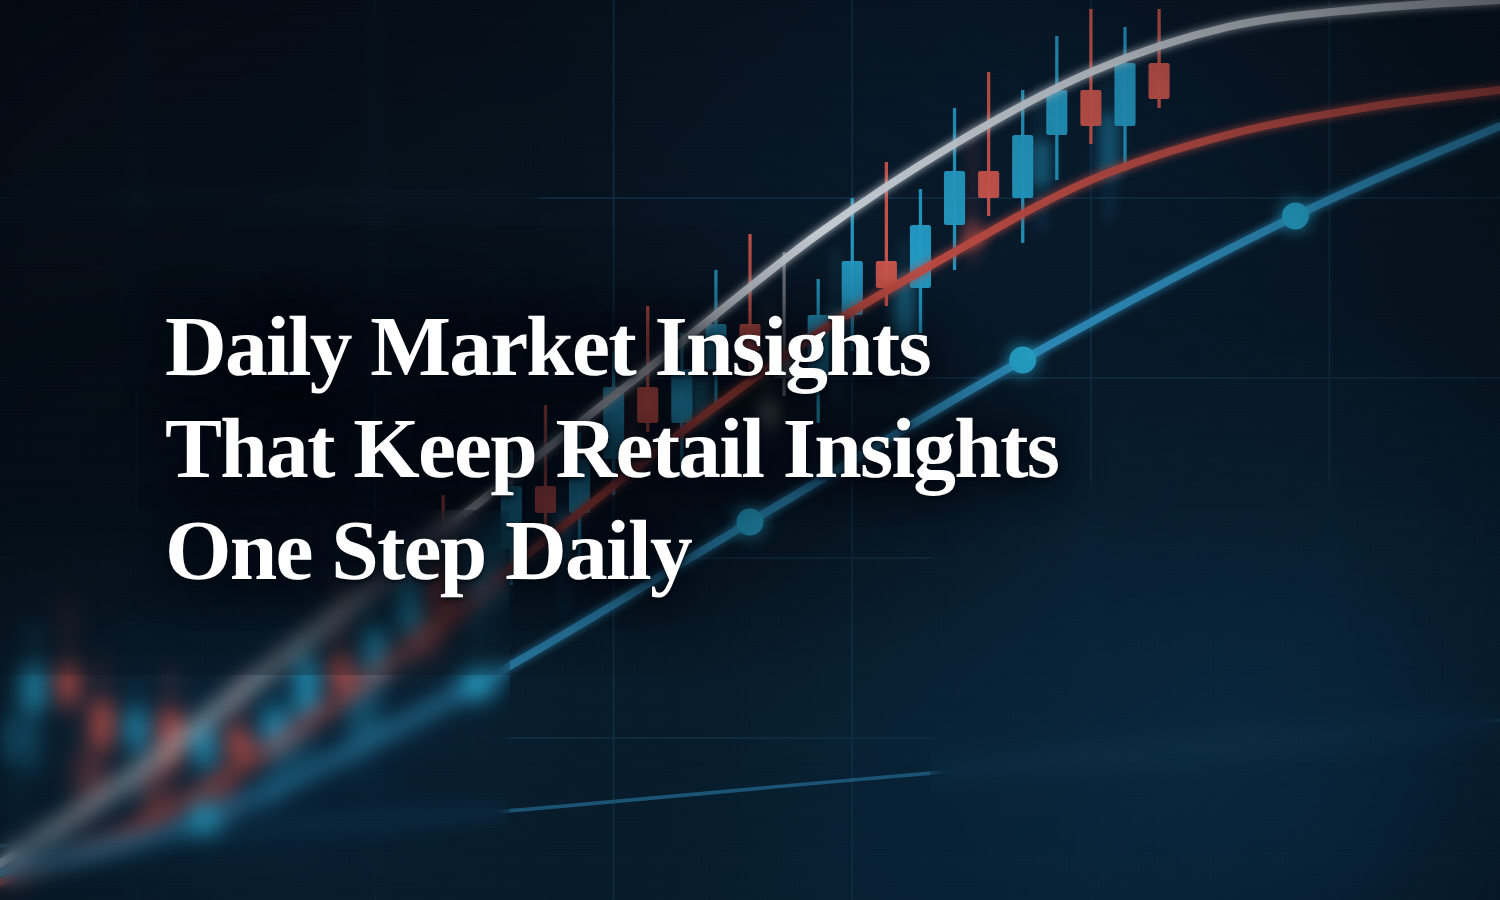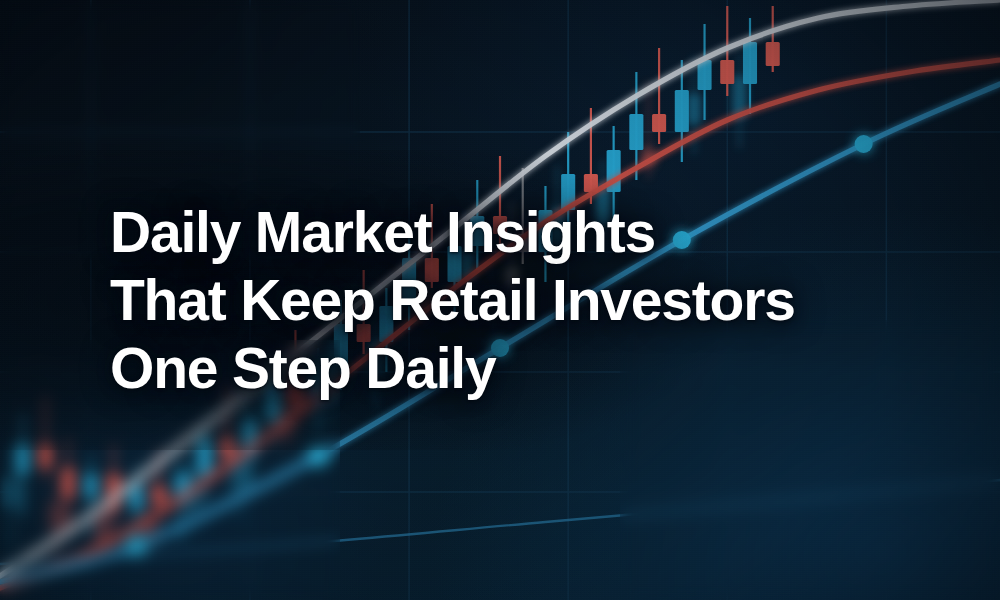--- a/index.html
+++ b/index.html
@@ -63,20 +63,21 @@
     pointer-events:none;
     background:radial-gradient(ellipse 520px 190px at 28% 50%, rgba(3,9,16,0.80) 0%, rgba(3,9,16,0.50) 55%, rgba(3,9,16,0) 100%);
   }
 
   
   #headline {
     position:absolute;
     left:110px; top:198px;
     width:840px;
     z-index:8;
+    font-family:Liberation Serif, serif;
   }
   #headline .line {
     display:block;
     color:#ffffff;
     font-size:57px;
     line-height:68px;
     font-weight:700;
     letter-spacing:-1.2px;
     white-space:nowrap;
     text-shadow:
@@ -363,18 +364,18 @@
 
   <div id="blur-top-left"></div>
   <div id="blur-bottom-left"></div>
   <div id="blur-bottom-right"></div>
 
   <div id="vignette"></div>
   <div id="text-scrim"></div>
 
   <h1 id="headline">
     <span class="line">Daily Market Insights</span>
-    <span class="line">That Keep Retail Investors</span>
+    <span class="line">That Keep Retail Insights</span>
     <span class="line">One Step Daily</span>
   </h1>
 
   <div id="grain"></div>
 </div>
 
 </body></html>

